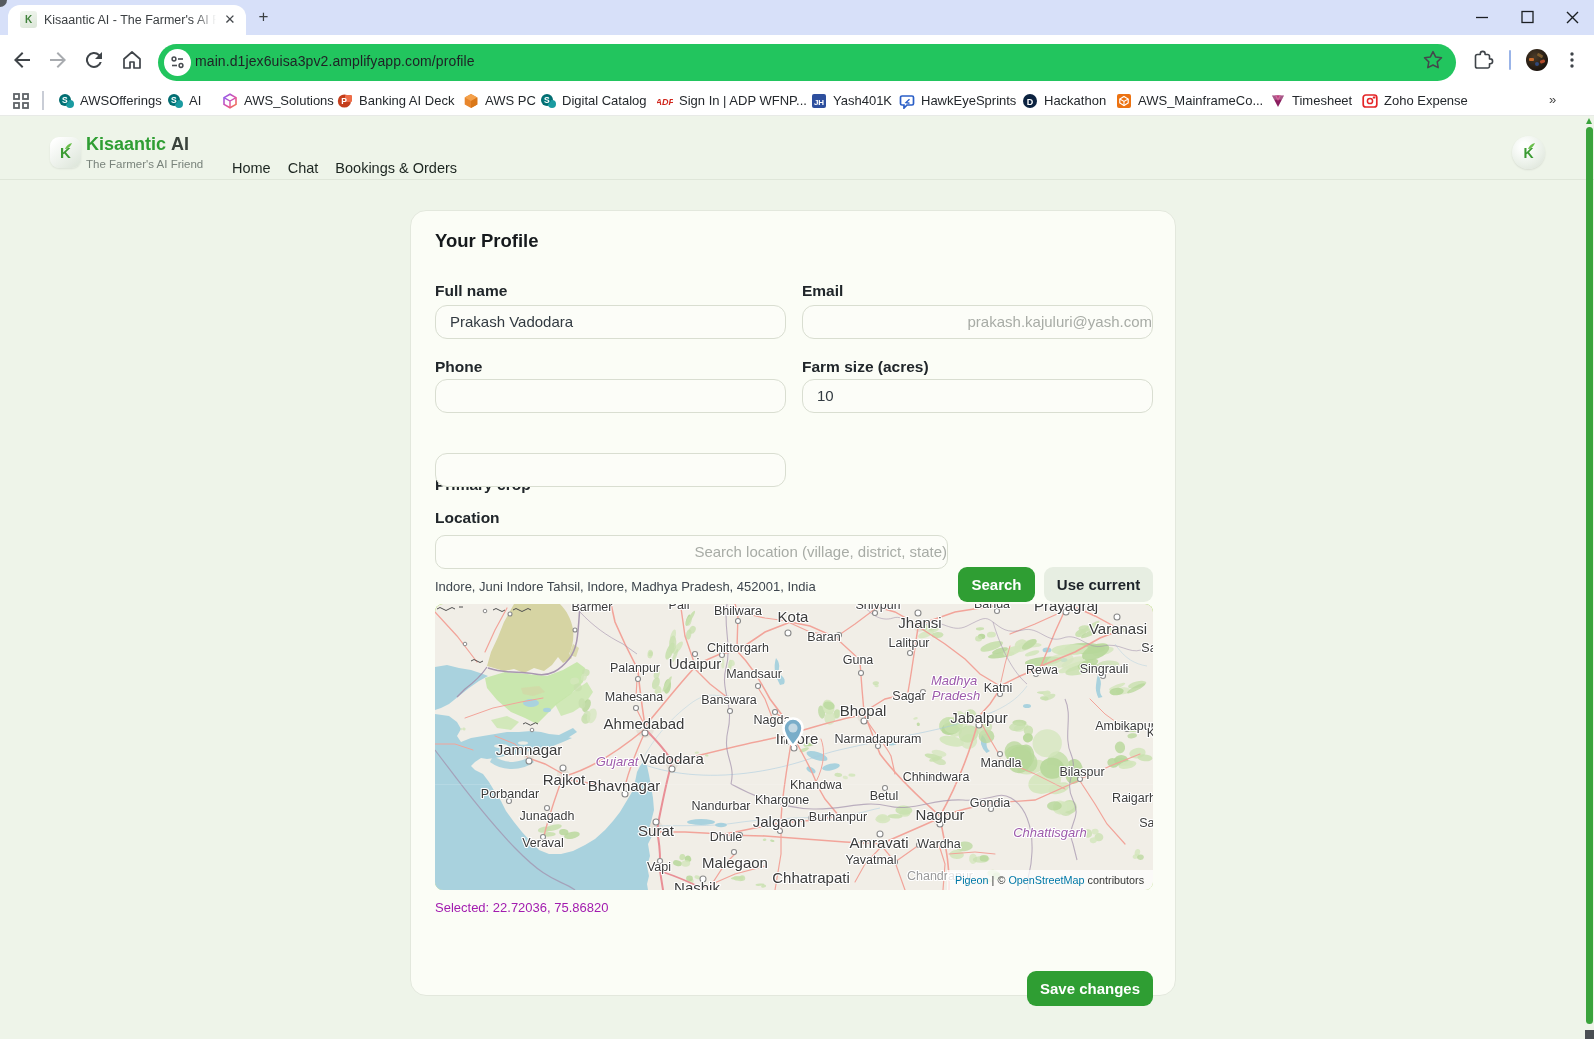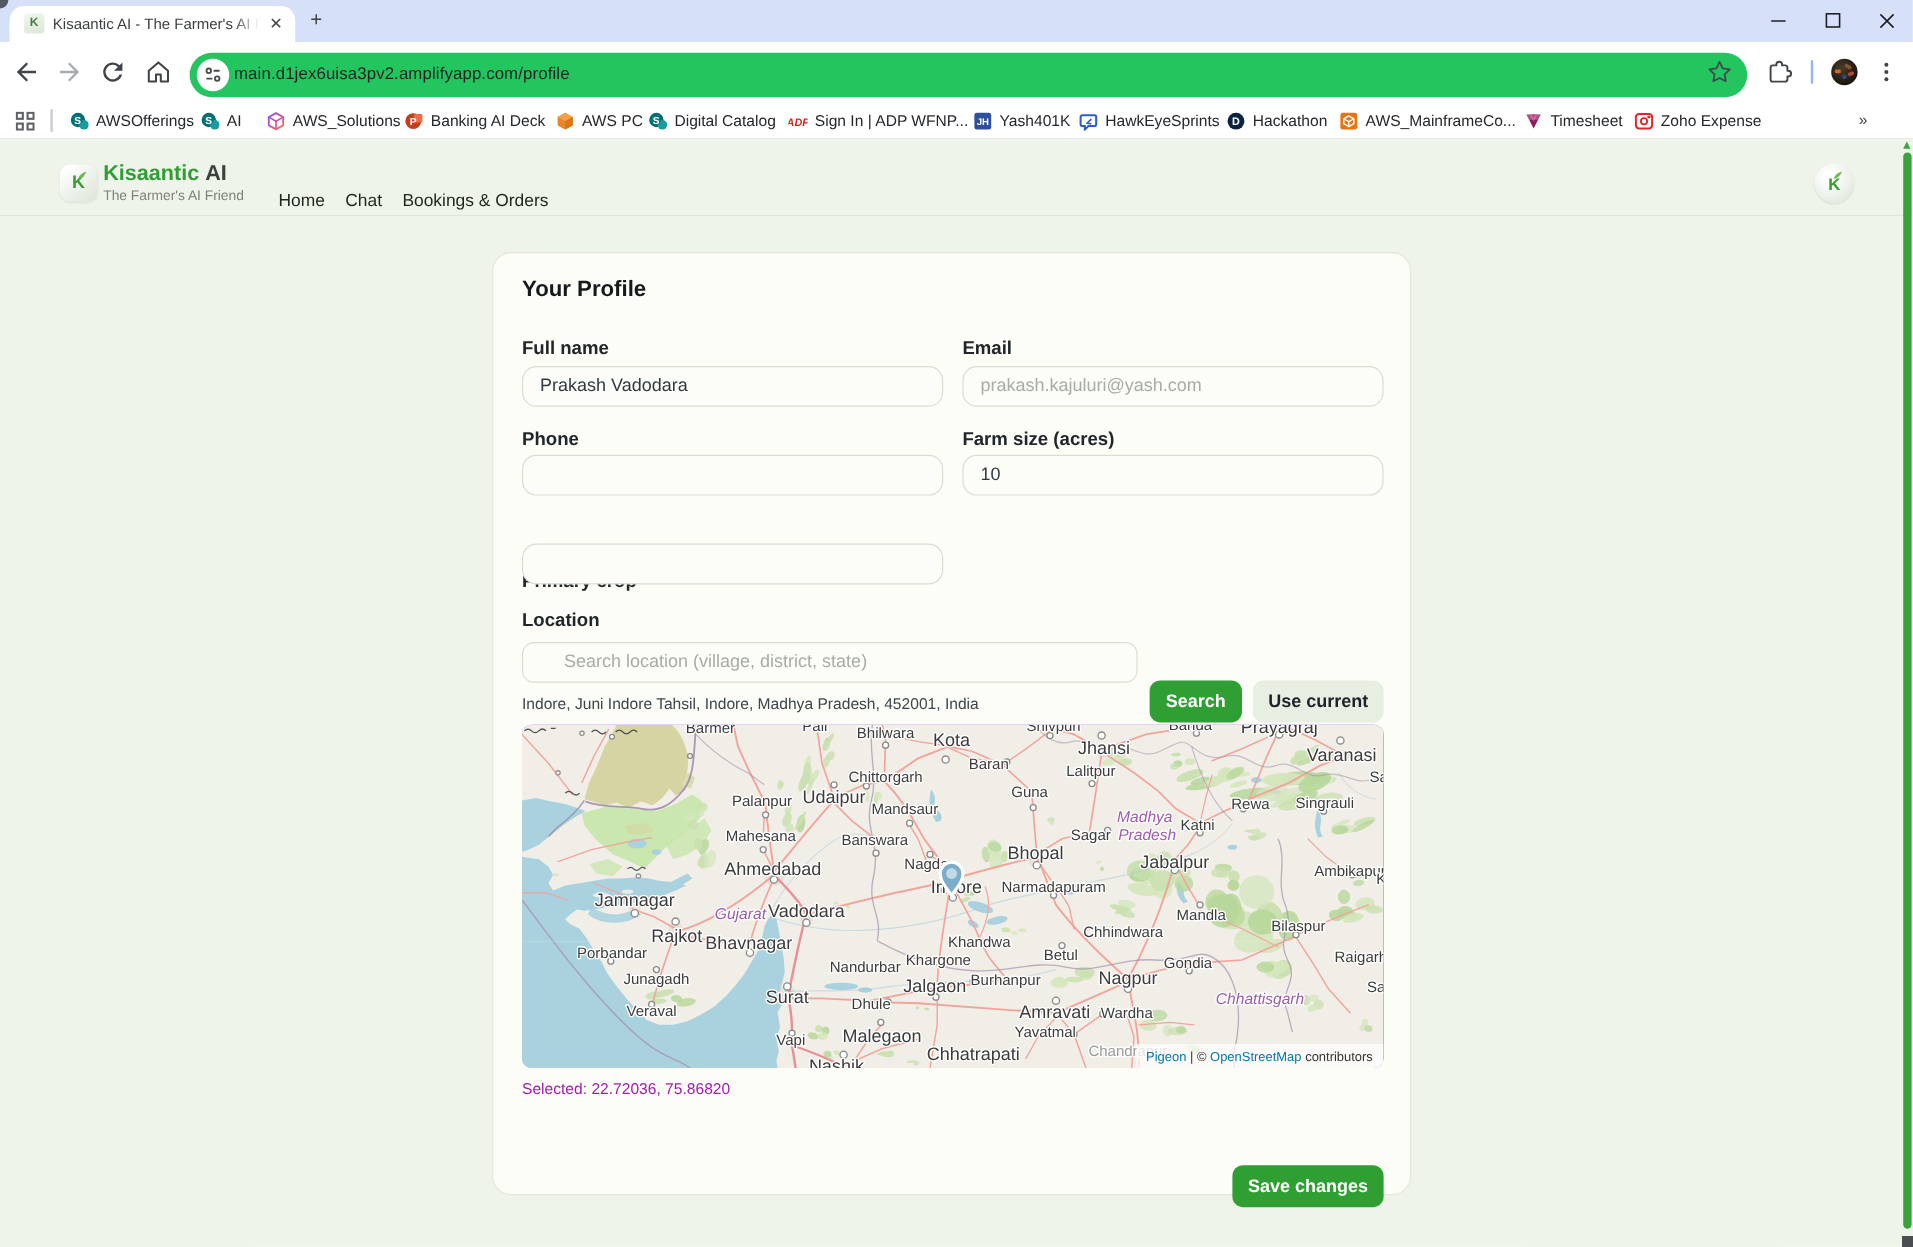--- a/index.html
+++ b/index.html
@@ -29,25 +29,25 @@
   #brand .l1 { font-size:18px; font-weight:bold; color:#2f9e33; }
   #brand .l1 b { color:#3a433c; }
   #brand .l2 { font-size:11.5px; color:#79837b; margin-top:3px; }
   nav { position:absolute; left:232px; top:44px; font-size:14.5px; color:#1c2520; }
   nav span { margin-right:17px; }
   #avatar { position:absolute; overflow:hidden; right:49px; top:20px; width:33px; height:33px; border-radius:50%; background:radial-gradient(circle at 38% 32%,#fdfefd 15%,#eaf0e8 60%,#dde4da 90%); display:flex; align-items:center; justify-content:center; font-weight:bold; font-size:14px; color:#3b9b33; box-shadow:0 1px 2px rgba(0,0,0,0.10); }
   #card { position:absolute; left:410px; top:94px; width:766px; height:786px; background:#fbfdf6; border:1px solid #e3e8dd; border-radius:16px; }
   #card h2 { position:absolute; left:24px; top:19px; font-size:18.5px; font-weight:bold; color:#15191c; }
   .lbl { position:absolute; font-size:15.5px; font-weight:bold; color:#20262a; }
   .inp { position:absolute; width:351px; height:34px; background:#fcfdf8; border:1px solid #d9ded1; border-radius:12px; font-size:15px; color:#323a41; line-height:32px; padding-left:14px; }
-  .inp.ph { color:#a8aca6; }
+  .inp.ph { color:#a8aca6;text-align:right; }
   .btn { position:absolute; border-radius:9px; font-size:15px; font-weight:bold; text-align:center;margin-top:32px; }
   #sel { position:absolute; left:24px; top:689px; font-size:13px; color:#a21caf; }
   #addr { position:absolute; left:24px; top:368px; font-size:13px; color:#3d454d; }
-  #mapbox { position:absolute; left:24px; top:393px; width:718px; height:286px; border-radius:8px; overflow:hidden; background:#8b5cf6; }
+  #mapbox { position:absolute; left:24px; top:393px; width:718px; height:286px; border-radius:8px; overflow:hidden; background:#84cc16; }
   
   #sbar { position:absolute; right:1px; top:2px; width:7px; height:919px; }
   #sbar .thumb { position:absolute; left:0; top:9px; width:7px; height:897px; background:#3aa33c; border-radius:4px; }
   #sbar .arr { position:absolute; left:0; width:0; height:0; border-left:3.5px solid transparent; border-right:3.5px solid transparent; }
 </style>
 </head>
 <body>
 
 <div id="tabstrip">
   <div style="position:absolute;left:0;top:0;width:7px;height:7px;background:#555a60;border-radius:0 0 7px 0"></div>

